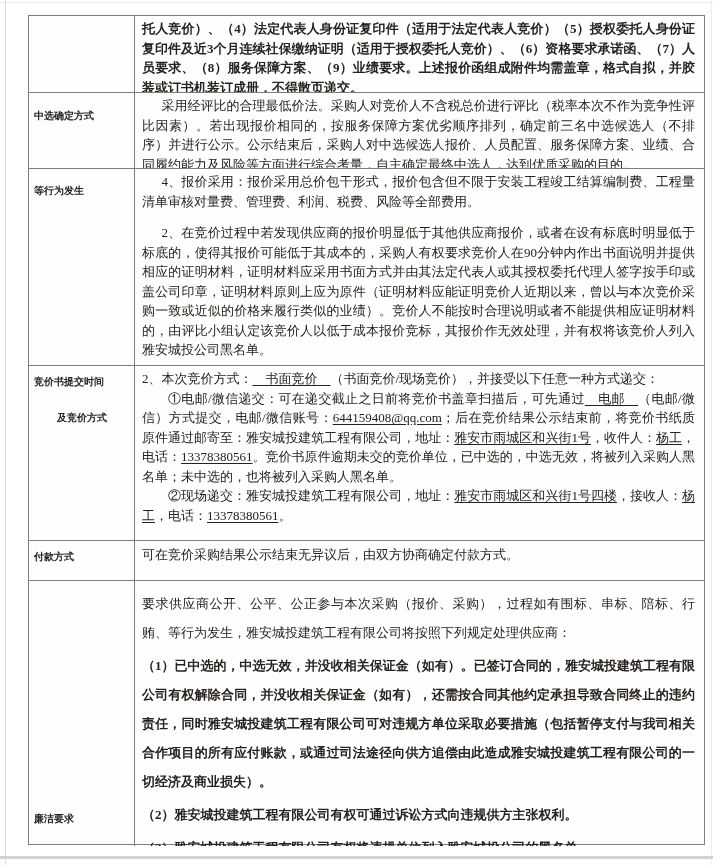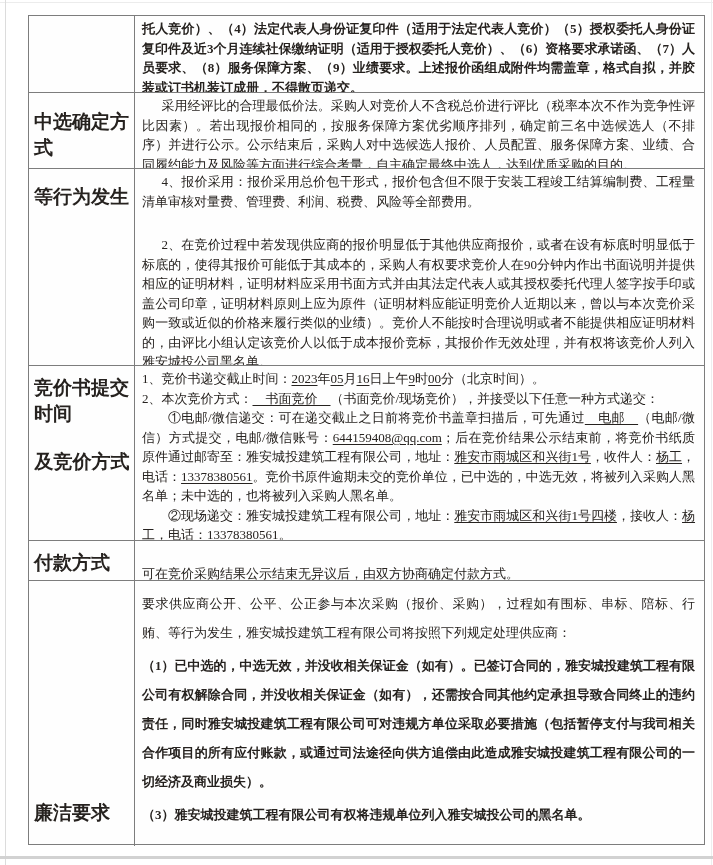--- a/index.html
+++ b/index.html
@@ -26,21 +26,21 @@
     box-sizing:border-box;
     background:#fefefe;
   }
   .row{display:flex;box-sizing:border-box;border-bottom:1px solid #7d7d7d;overflow:hidden;}
   .row:last-child{border-bottom:none;}
   .label-cell{
     width:106px;flex:0 0 106px;
     border-right:1px solid #7d7d7d;
     box-sizing:border-box;
     font-family:"Liberation Sans","DejaVu Sans",sans-serif;
-    font-weight:700;font-size:19px;
+    font-weight:700;font-size:10px;
     padding:0 4px 0 5px;
     display:flex;flex-direction:column;
   }
   .content-cell{
     flex:1;box-sizing:border-box;
     padding:3px 9px 0 7px;
     font-size:13px;line-height:19.5px;
     text-align:justify;
     overflow:hidden;
   }
@@ -57,22 +57,22 @@
   .r5{height:40px;}
   .r6{height:265px;}
 
   .r2 .label-cell{padding-top:16px;}
   .r3 .label-cell{padding-top:15px;}
   .r4 .label-cell{padding-top:9px;}
   .r4 .label-line2{margin-top:22px;text-align:center;}
   .r5 .label-cell{padding-top:9px;}
   .r6 .label-cell{justify-content:flex-end;padding-bottom:20px;}
 
-  .r3 .para2{margin-top:24px;}
-  .r5 .content-cell{padding-top:4px;margin-top:19px;}
+  .r3 .para2{margin-top:12px;}
+  .r5 .content-cell{padding-top:4px;}
   .r6 .content-cell{line-height:29px;padding-top:8px;}
   .r6 .content-cell p{margin:0;}
   .r6 .content-cell p + p{margin-top:4px;font-weight:bold;}
 </style>
 </head>
 <body>
 
 <div class="page">
   <div class="edge-top"></div>
   <div class="edge-left"></div>
@@ -106,21 +106,20 @@
         <p class="indent15 para2">2、在竞价过程中若发现供应商的报价明显低于其他供应商报价，或者在设有标底时明显低于标底的，使得其报价可能低于其成本的，采购人有权要求竞价人在90分钟内作出书面说明并提供相应的证明材料，证明材料应采用书面方式并由其法定代表人或其授权委托代理人签字按手印或盖公司印章，证明材料原则上应为原件（证明材料应能证明竞价人近期以来，曾以与本次竞价采购一致或近似的价格来履行类似的业绩）。竞价人不能按时合理说明或者不能提供相应证明材料的，由评比小组认定该竞价人以低于成本报价竞标，其报价作无效处理，并有权将该竞价人列入雅安城投公司黑名单。</p>
       </div>
     </div>
 
     <div class="row r4">
       <div class="label-cell">
         <span class="label-line1">竞价书提交时间</span>
         <span class="label-line2">及竞价方式</span>
       </div>
       <div class="content-cell">
-        <p><span>1、竞价书递交截止时间：</span><span class="u">2023</span><span>年</span><span class="u">05</span><span>月</span><span class="u">16</span><span>日上午</span><span class="u">9</span><span>时</span><span class="u">00</span><span>分（北京时间）。</span></p>
         <p><span>2、本次竞价方式：</span><span class="u">　书面竞价　</span><span>（书面竞价/现场竞价），并接受以下任意一种方式递交：</span></p>
         <p class="indent2"><span>①电邮/微信递交：可在递交截止之日前将竞价书盖章扫描后，可先通过</span><span class="u">　电邮　</span><span>（电邮/微信）方式提交，电邮/微信账号：</span><span class="u">644159408@qq.com</span><span>；后在竞价结果公示结束前，将竞价书纸质原件通过邮寄至：雅安城投建筑工程有限公司，地址：</span><span class="u">雅安市雨城区和兴街1号</span><span>，收件人：</span><span class="u">杨工</span><span>，电话：</span><span class="u">13378380561</span><span>。竞价书原件逾期未交的竞价单位，已中选的，中选无效，将被列入采购人黑名单；未中选的，也将被列入采购人黑名单。</span></p>
         <p class="indent2"><span>②现场递交：雅安城投建筑工程有限公司，地址：</span><span class="u">雅安市雨城区和兴街1号四楼</span><span>，接收人：</span><span class="u">杨工</span><span>，电话：</span><span class="u">13378380561</span><span>。</span></p>
       </div>
     </div>
 
     <div class="row r5">
       <div class="label-cell">
         <span>付款方式</span>
       </div>
@@ -129,18 +128,19 @@
       </div>
     </div>
 
     <div class="row r6">
       <div class="label-cell">
         <span>廉洁要求</span>
       </div>
       <div class="content-cell">
         <p>要求供应商公开、公平、公正参与本次采购（报价、采购），过程如有围标、串标、陪标、行贿、等行为发生，雅安城投建筑工程有限公司将按照下列规定处理供应商：</p>
         <p>（1）已中选的，中选无效，并没收相关保证金（如有）。已签订合同的，雅安城投建筑工程有限公司有权解除合同，并没收相关保证金（如有），还需按合同其他约定承担导致合同终止的违约责任，同时雅安城投建筑工程有限公司可对违规方单位采取必要措施（包括暂停支付与我司相关合作项目的所有应付账款，或通过司法途径向供方追偿由此造成雅安城投建筑工程有限公司的一切经济及商业损失）。</p>
+        <p>（2）雅安城投建筑工程有限公司有权可通过诉讼方式向违规供方主张权利。</p>
         <p>（3）雅安城投建筑工程有限公司有权将违规单位列入雅安城投公司的黑名单。</p>
       </div>
     </div>
 
   </div>
 </div>
 
 </body></html>

